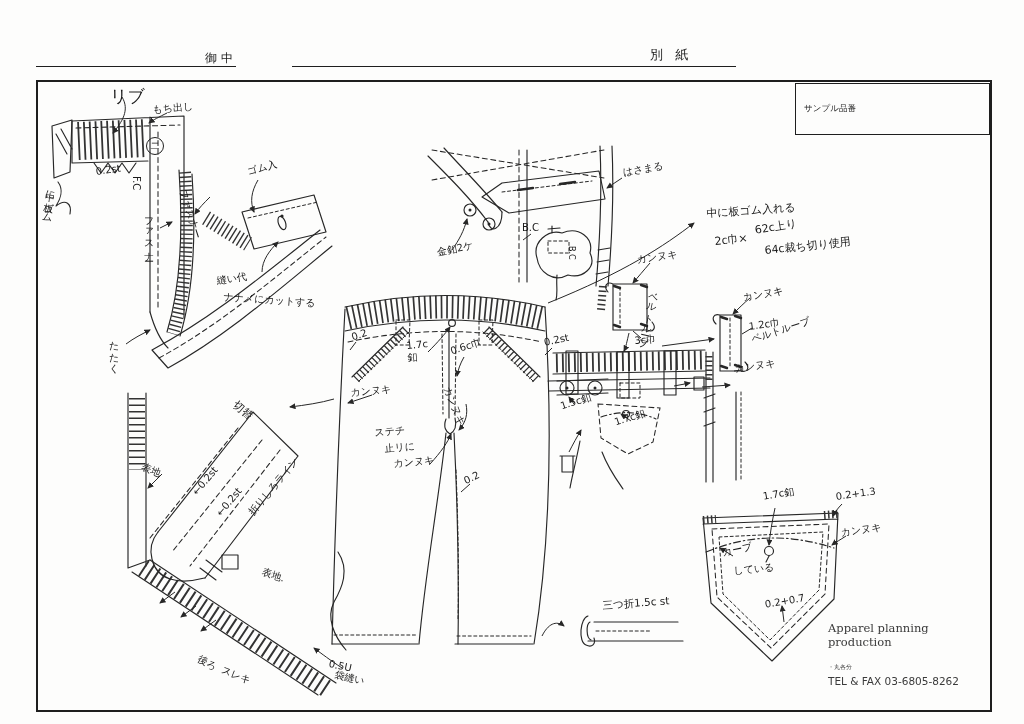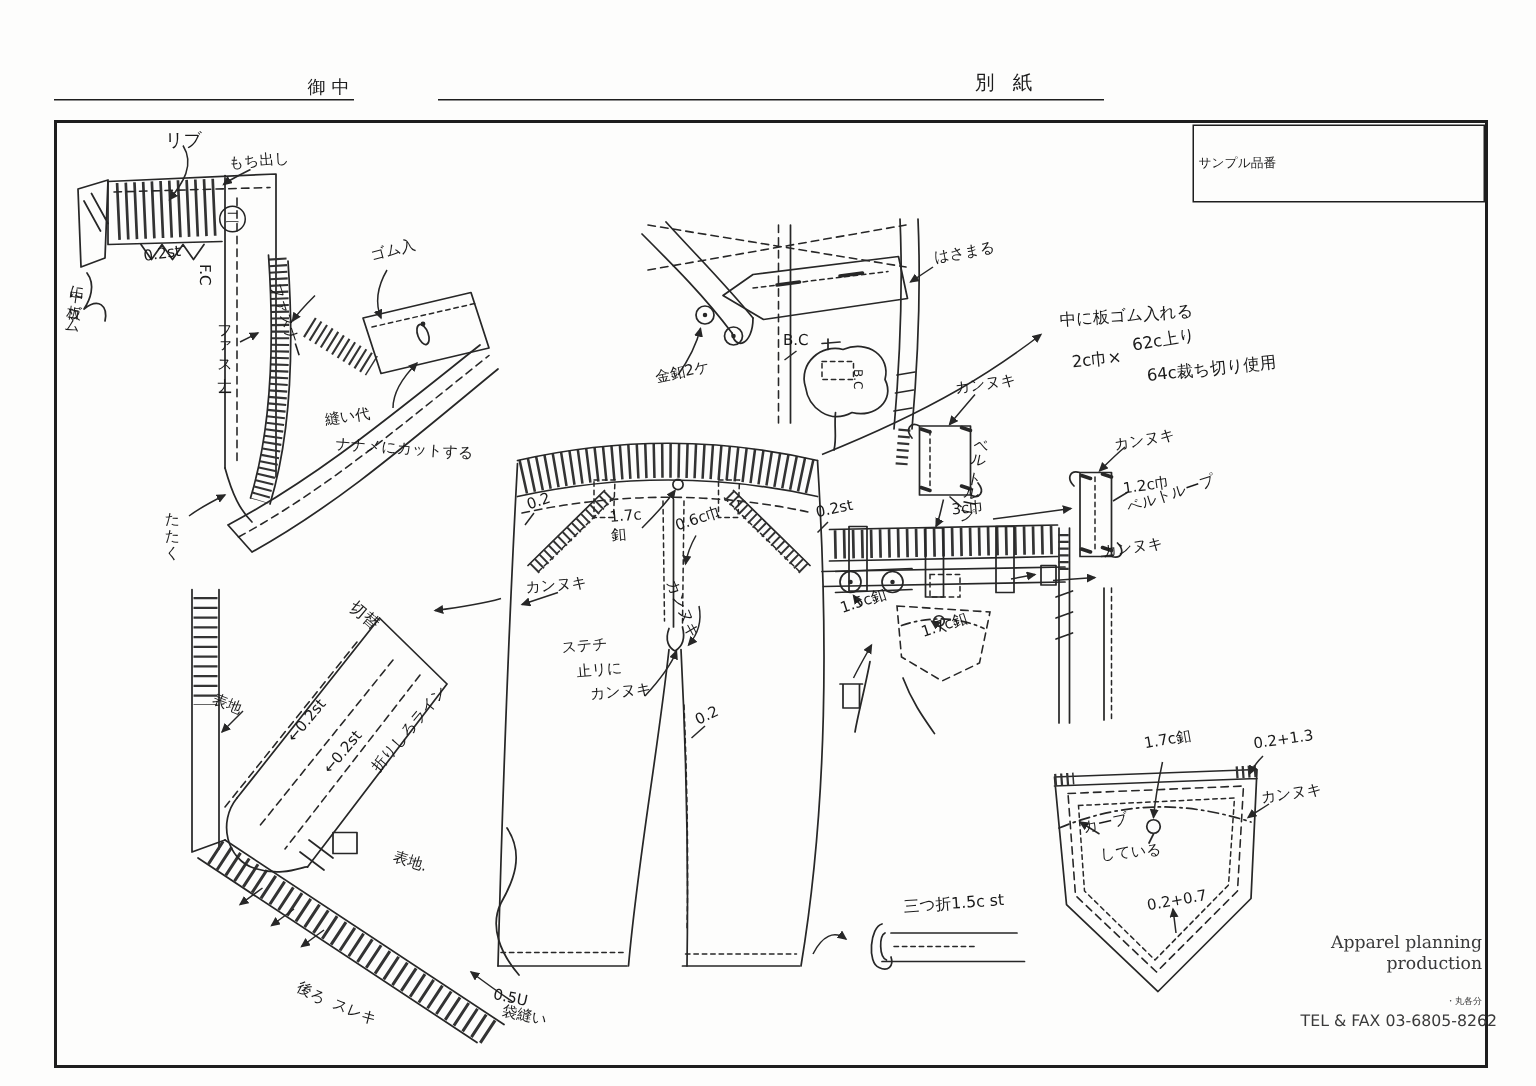--- a/index.html
+++ b/index.html
@@ -15,27 +15,27 @@
   .tk{fill:none;stroke:#272727;stroke-width:2.4;stroke-linecap:round;}
   .ann{position:absolute;font-size:10px;line-height:1.15;white-space:nowrap;
        transform-origin:left top;color:#191919;}
   .v{writing-mode:vertical-rl;white-space:normal;}
   .circ{width:16px;height:16px;border:1.2px solid #222;border-radius:50%;
         display:flex;align-items:center;justify-content:center;font-size:9px;white-space:nowrap;}
   .hdr{position:absolute;font-size:12px;letter-spacing:4px;}
   .uline{position:absolute;border-bottom:1.6px solid #1e1e1e;height:0;}
   .ptable{position:absolute;left:795px;top:83px;width:193px;height:50px;border:1.7px solid #1e1e1e;
           background:#fdfdfc;display:flex;flex-direction:column;}
-  .prow{flex:1;display:flex;align-items:center;}
+  .prow{flex:1;display:flex;align-items:center;text-align:center;}
   .prow+.prow{border-top:1.4px dotted #333;}
   .plabel{width:62px;font-size:8.5px;padding-left:3px;flex-shrink:0;}
   .pval{flex:1;border-left:1.4px solid #1e1e1e;height:100%;display:flex;align-items:center;
         padding-left:14px;font-family:"DejaVu Serif",serif;font-style:italic;
         font-size:17px;letter-spacing:3px;}
-  .co{position:absolute;text-align:right;font-family:"DejaVu Serif",serif;color:#3a3a3a;}
+  .co{position:absolute;text-align:left;font-family:"DejaVu Serif",serif;color:#3a3a3a;}
 </style>
 </head>
 <body>
 
 <div id="page">
 
   <div class="uline" style="left:36px;top:66px;width:200px;"></div>
   <div class="hdr" style="left:205px;top:50px;">御中</div>
   <div class="uline" style="left:292px;top:66px;width:444px;"></div>
   <div class="hdr" style="left:650px;top:46px;font-size:13px;">別 紙</div>
@@ -204,21 +204,21 @@
     </g>
 
     <g>
       <path class="o" d="M594,622 L678,622 M588,641 L683,641"></path>
       <path class="d2" d="M596,631 L650,631"></path>
       <path class="o" d="M588,616 C580,618 578,642 586,645 C592,648 596,644 594,638 M590,622 C586,624 586,638 591,640"></path>
       <path class="ld" marker-end="url(#ah)" d="M542,636 C548,624 556,620 564,626"></path>
     </g>
   </svg>
 
-  <div class="ann" style="left:110px;top:87px;font-size:12px;">リブ</div>
+  <div class="ann" style="left:110px;top:87px;font-size:17px;">リブ</div>
   <div class="ann" style="left:152px;top:104px;transform:rotate(-5deg);">もち出し</div>
   <div class="ann" style="left:95px;top:166px;transform:rotate(-8deg);">0.2st</div>
   <div class="ann v" style="left:130px;top:176px;height:44px;">F.C</div>
   <div class="ann v" style="left:46px;top:183px;height:84px;transform:rotate(8deg);">中に板ゴム</div>
   <div class="ann v" style="left:143px;top:210px;height:58px;">ファスナー</div>
   <div class="ann" style="left:188px;top:188px;transform:rotate(72deg);">ファスナー</div>
   <div class="ann" style="left:246px;top:166px;transform:rotate(-15deg);">ゴム入</div>
   <div class="ann" style="left:216px;top:275px;transform:rotate(-8deg);">縫い代</div>
   <div class="ann" style="left:224px;top:291px;transform:rotate(4deg);">ナナメにカットする</div>
   <div class="ann v" style="left:108px;top:334px;height:46px;">たたく</div>

